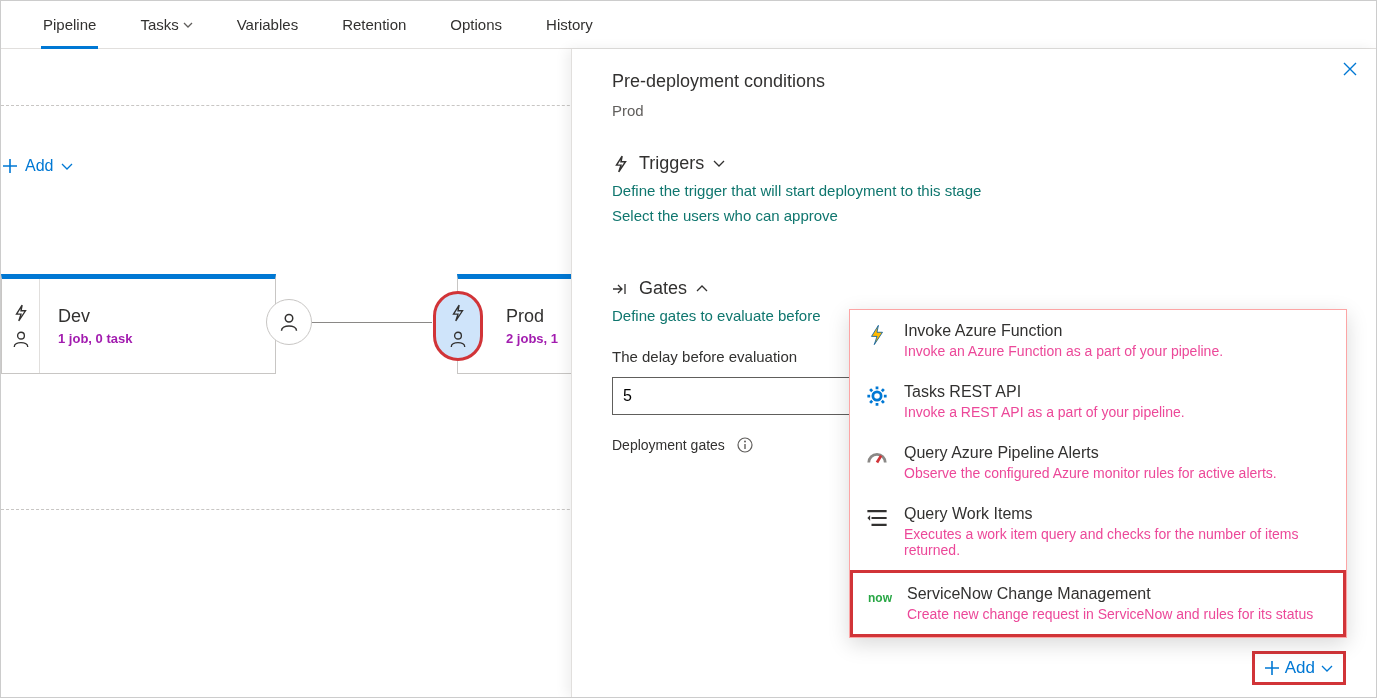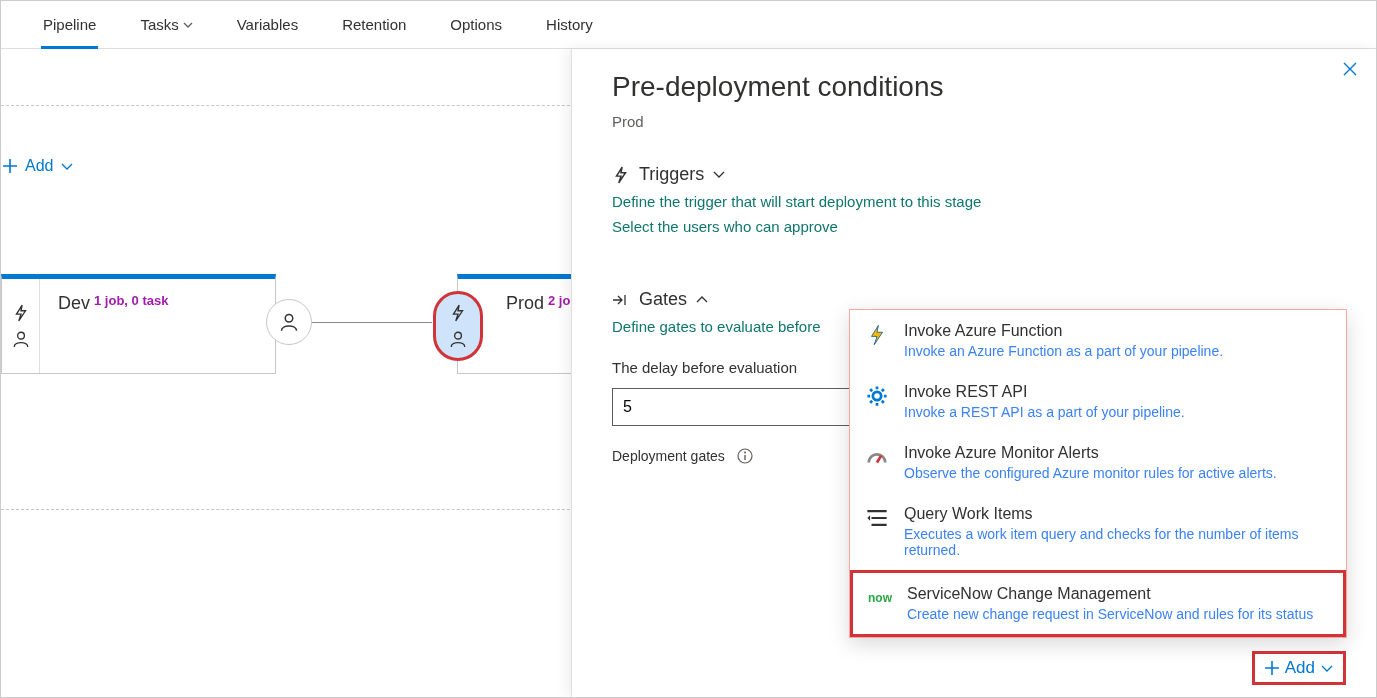--- a/index.html
+++ b/index.html
@@ -79,21 +79,21 @@
   }
   .stage .left-icons.highlight {
     background:#cfe4fa;
     border:3px solid #d13438;
     border-radius:32px;
     width:50px; height:70px;
     margin:12px 5px 12px -25px;
   }
   .stage .body {
     padding:14px 18px;
-    display:flex; flex-direction:row; justify-content:center; gap:4px;
+    display:flex; flex-direction:column; justify-content:center; gap:4px;
   }
   .stage .body .name { font-size:18px; }
   .stage .body .link { color:#a21caf; font-size:13px; cursor:pointer;font-weight:bold; }
   .person-circle {
     position:absolute;
     width:46px; height:46px;
     background:#fff; border:1px solid #c8c6c4; border-radius:50%;
     display:flex; align-items:center; justify-content:center;
   }
   .connector {
@@ -107,21 +107,21 @@
     background:#fff;
     border-left:1px solid #e1dfdd;
     box-shadow:-4px 0 12px rgba(0,0,0,.07);
     padding:22px 40px 0 40px;
   }
   .close-x {
     position:absolute; top:12px; right:18px;
     cursor:pointer; color:#0078d4;
   }
   .panel h1 {
-    font-size:28px; font-weight:400; margin:0 0 10px 0;
+    font-size:18px; font-weight:400; margin:0 0 10px 0;
   }
   .panel .sub { color:#605e5c; font-size:15px; margin-bottom:34px;}
   .section-head {
     display:flex; align-items:center; gap:9px;
     font-size:18px; cursor:pointer; margin-top:26px;
   }
   .section-desc { color:#0f766e; margin-top:8px; font-size:15px; }
   .delay-label { margin-top:24px; font-size:15px; }
   .delay-input {
     margin-top:12px; width:720px; height:38px; padding:6px 10px;
@@ -149,21 +149,21 @@
     z-index:10;
   }
   .menu-item {
     display:flex; gap:14px;
     padding:12px 16px 12px 14px;
     cursor:pointer;
   }
   .menu-item + .menu-item { border-top:none; }
   .menu-item .icon { width:26px; height:26px; flex-shrink:0; display:flex; align-items:center; justify-content:center;}
   .menu-item .txt .title { font-size:16px;}
-  .menu-item .txt .desc { font-size:14px; color:#3b82f6; margin-top:3px;}
+  .menu-item .txt .desc { font-size:14px; color:#ec4899; margin-top:3px;}
   .menu-item.highlight { border:3px solid #d13438; }
   
   svg { display:block; }
   .hr-dashed {
     position:absolute; left:0; right:0; border-top:1px dashed #c8c6c4;
   }
 </style>
 </head>
 <body>
 
@@ -319,33 +319,33 @@
         </div>
     </div>
     <div class="menu-item">
       <div class="icon">
           <svg width="22" height="22" viewBox="0 0 16 16">
             <circle cx="8" cy="8" r="3" fill="none" stroke="#0078d4" stroke-width="2"></circle>
             <path d="M8 1 V3 M8 13 V15 M1 8 H3 M13 8 H15 M3 3 L4.5 4.5 M13 13 L11.5 11.5 M3 13 L4.5 11.5 M13 3 L11.5 4.5" stroke="#0078d4" stroke-width="2"></path>
           </svg>
         </div>
       <div class="txt">
-          <div class="title">Invoke REST API</div>
+          <div class="title">Tasks REST API</div>
           <div class="desc">Invoke a REST API as a part of your pipeline.</div>
         </div>
     </div>
     <div class="menu-item">
       <div class="icon">
           <svg width="22" height="22" viewBox="0 0 16 16">
             <path d="M2 12 A6 6 0 0 1 14 12" fill="none" stroke="#8a8886" stroke-width="2"></path>
             <path d="M8 12 L11 7" stroke="#d13438" stroke-width="2"></path>
           </svg>
         </div>
       <div class="txt">
-          <div class="title">Invoke Azure Monitor Alerts</div>
+          <div class="title">Query Azure Pipeline Alerts</div>
           <div class="desc">Observe the configured Azure monitor rules for active alerts.</div>
         </div>
     </div>
     <div class="menu-item">
       <div class="icon">
           <svg width="22" height="22" viewBox="0 0 16 16">
             <path d="M1 3 H15 M4 8 H15 M4 13 H15" stroke="#323130" stroke-width="1.6"></path>
             <path d="M1 8 L3 6 L3 10 Z" fill="#323130"></path>
           </svg>
         </div>

